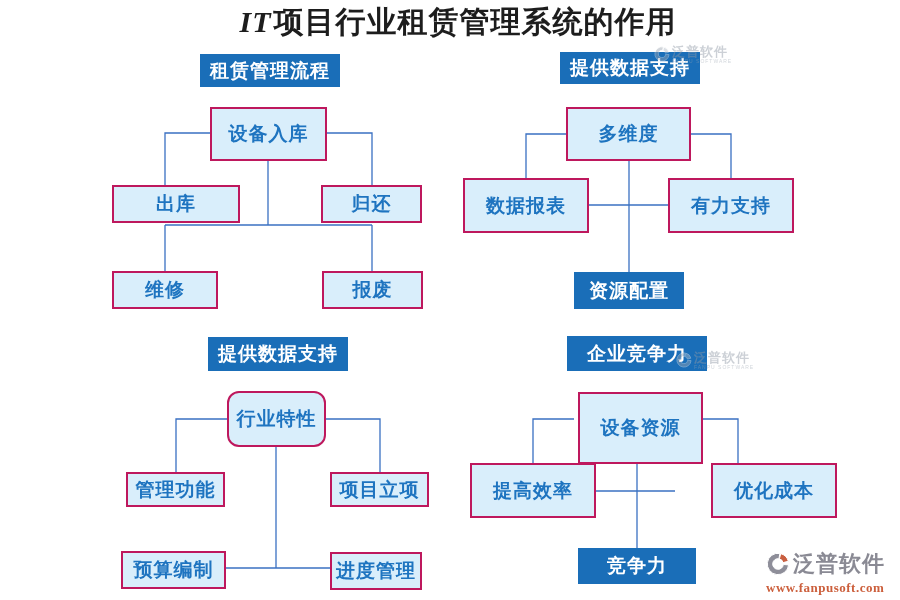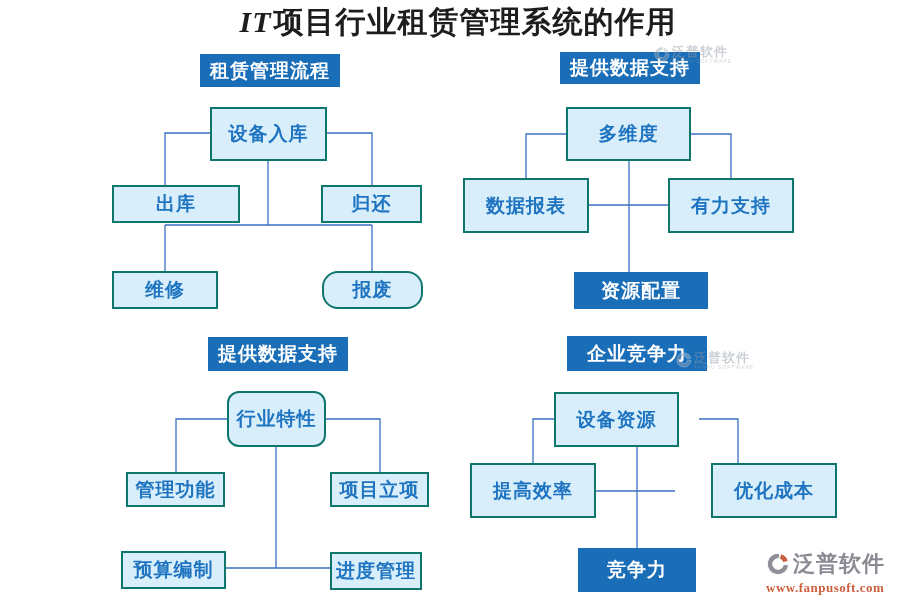--- a/index.html
+++ b/index.html
@@ -16,21 +16,21 @@
     margin-left:29px;
   }
   .title .prefix { font-style:italic; margin-right:2px; }
   .hdr {
     position:absolute; background:#1a6eb8; color:#ffffff;
     font-weight:bold; font-size:19px; letter-spacing:1px;
     display:flex; align-items:center; justify-content:center;
     white-space:nowrap;
   }
   .node {
-    position:absolute; background:#d9eefb; border:2px solid #0f766e;
+    position:absolute; background:#d9eefb; border:2px solid #be185d;
     color:#1e74c0; font-weight:bold; font-size:19px; letter-spacing:1px;
     display:flex; align-items:center; justify-content:center;
     white-space:nowrap;
   }
   .node.dark {
     background:#1a6eb8; color:#ffffff; border:none;
   }
   svg.lines { position:absolute; left:0; top:0; width:900px; height:600px; }
   svg.lines * { stroke:#3a70c2; stroke-width:1.3; fill:none; }
 
@@ -92,40 +92,40 @@
       <line x1="637" y1="447" x2="637" y2="548"></line>
       <line x1="596" y1="491" x2="675" y2="491"></line>
     </g>
   </svg>
 
   <div class="hdr" style="left:200px;top:54px;width:140px;height:33px;">租赁管理流程</div>
   <div class="node" style="left:210px;top:107px;width:117px;height:54px;">设备入库</div>
   <div class="node" style="left:112px;top:185px;width:128px;height:38px;">出库</div>
   <div class="node" style="left:321px;top:185px;width:101px;height:38px;">归还</div>
   <div class="node" style="left:112px;top:271px;width:106px;height:38px;">维修</div>
-  <div class="node" style="left:322px;top:271px;width:101px;height:38px;border-radius:16px;">报废</div>
+  <div class="node" style="left:322px;top:271px;width:101px;height:38px;">报废</div>
 
   <div class="hdr" style="left:560px;top:52px;width:140px;height:32px;">提供数据支持</div>
   <div class="node" style="left:566px;top:107px;width:125px;height:54px;">多维度</div>
   <div class="node" style="left:463px;top:178px;width:126px;height:55px;">数据报表</div>
   <div class="node" style="left:668px;top:178px;width:126px;height:55px;">有力支持</div>
-  <div class="node dark" style="left:574px;top:272px;width:134px;height:37px;">资源配置</div>
+  <div class="node dark" style="left:574px;top:272px;width:110px;height:37px;">资源配置</div>
 
   <div class="hdr" style="left:208px;top:337px;width:140px;height:34px;">提供数据支持</div>
   <div class="node" style="left:227px;top:391px;width:99px;height:56px;border-radius:12px;">行业特性</div>
   <div class="node" style="left:126px;top:472px;width:99px;height:35px;">管理功能</div>
   <div class="node" style="left:330px;top:472px;width:99px;height:35px;">项目立项</div>
   <div class="node" style="left:121px;top:551px;width:105px;height:38px;">预算编制</div>
   <div class="node" style="left:330px;top:552px;width:92px;height:38px;">进度管理</div>
 
   <div class="hdr" style="left:567px;top:336px;width:140px;height:35px;">企业竞争力</div>
-  <div class="node" style="left:554px;top:392px;width:125px;height:55px;">设备资源</div>
+  <div class="node" style="left:578px;top:392px;width:125px;height:72px;">设备资源</div>
   <div class="node" style="left:470px;top:463px;width:126px;height:55px;">提高效率</div>
   <div class="node" style="left:675px;top:463px;width:126px;height:55px;margin-left:36px;">优化成本</div>
-  <div class="node dark" style="left:578px;top:548px;width:118px;height:44px;">竞争力</div>
+  <div class="node dark" style="left:578px;top:548px;width:118px;height:36px;">竞争力</div>
 
   <div class="wm" style="left:654px;top:45px;">
     <svg class="wm-icon" viewBox="0 0 36 36">
       <path d="M20.8,2.2 A16,16 0 1,0 33.9,19.4 L26,18.7 A8,8 0 1,1 19.4,10.1 Z" fill="#9aa4b0" stroke="#ffffff" stroke-width="1.5"></path>
       <path d="M33.5,13.9 A16,16 0 0,0 22.1,2.5 L20.1,10.3 A8,8 0 0,1 25.7,15.9 Z" fill="#b3bcc6" stroke="#ffffff" stroke-width="1.5"></path>
     </svg>
     <div class="wm-col">
       <span class="wm-name">泛普软件</span>
       <span class="wm-sub">FANPU SOFTWARE</span>
     </div>

